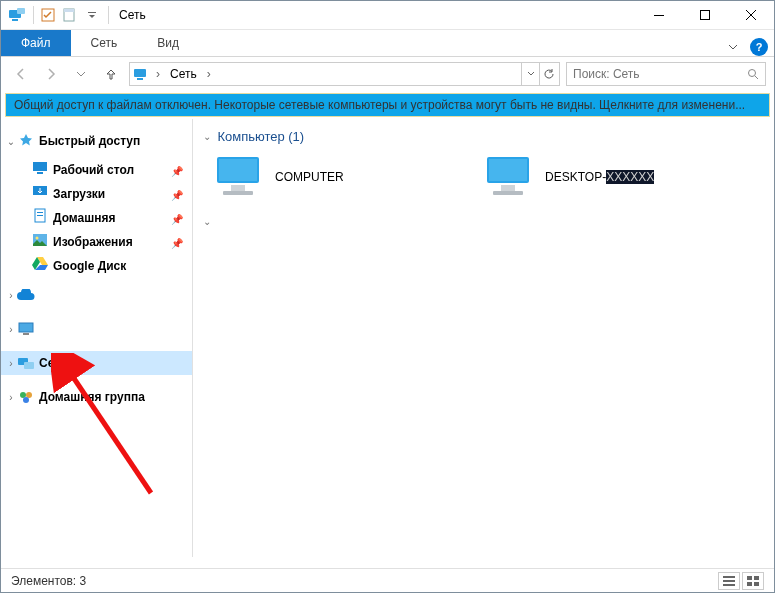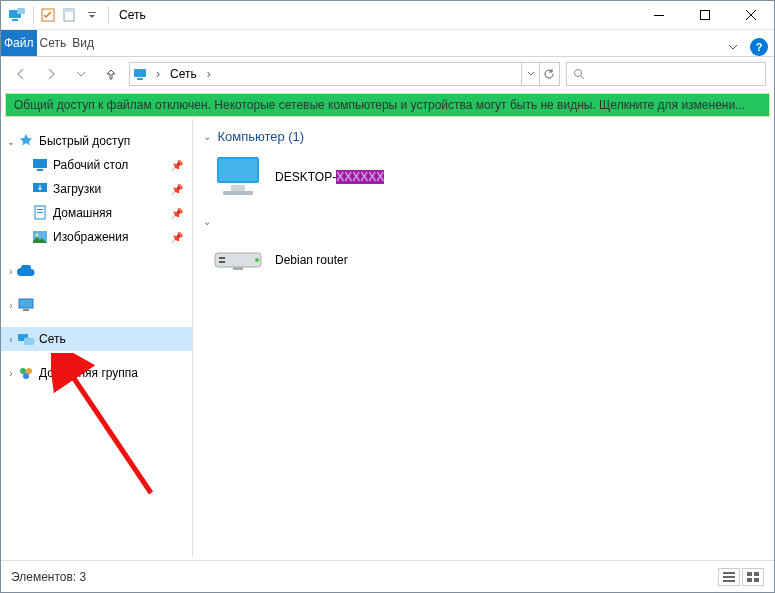--- a/index.html
+++ b/index.html
@@ -4,56 +4,56 @@
 <style>
 * { box-sizing: border-box; margin: 0; padding: 0; font-family: "Segoe UI", Tahoma, sans-serif; }
 body { width: 775px; height: 593px; background: #fff; border: 1px solid #7e8e9c; font-size: 12px; color: #000; overflow: hidden; position: relative; }
 .titlebar { height: 29px; display: flex; align-items: center; padding-left: 6px; border-bottom: 1px solid #e6e6e6; }
 .tb-ico { width: 20px; height: 20px; display: flex; align-items: center; justify-content: center; margin-right: 2px; }
 .tb-sep { width: 1px; height: 18px; background: #d6d6d6; margin: 0 4px; }
 .tb-title { margin-left: 6px; font-size: 12px; }
 .wctrl { margin-left: auto; display: flex; }
 .wbtn { width: 46px; height: 28px; display: flex; align-items: center; justify-content: center; color: #000; }
 .ribbon-tabs { height: 27px; display: flex; align-items: flex-end; border-bottom: 1px solid #d6d6d6; position: relative; }
-.rtab { padding: 6px 3px; font-size: 12px; color: #444; }
+.rtab { padding: 6px 20px; font-size: 12px; color: #444; }
 .rtab.file { background: #1979ca; color: #fff; }
 .rib-right { margin-left: auto; display: flex; align-items: center; padding-right: 6px; gap: 6px; }
 .chev { width: 22px; display:flex; align-items:center; justify-content:center;}
 .help { width:18px; height:18px; border-radius:50%; background:#0078d7; color:#fff; display:flex; align-items:center; justify-content:center; font-size:11px; font-weight:bold;}
 .navrow { height: 34px; display: flex; align-items: center; padding: 0 8px; gap: 6px; }
 .navbtn { width: 24px; height: 24px; display: flex; align-items:center; justify-content:center; color:#555;}
 .navbtn.dis { color:#b0b0b0;}
 .addr { flex:1; height: 24px; border:1px solid #ccc; display:flex; align-items:center; padding:0 2px; }
 .addr-ico { width:20px; display:flex; align-items:center; justify-content:center; }
 .addr-seg { padding: 0 6px; }
 .addr-chev { color:#666; padding:0 4px; }
 .addr-spacer { flex:1; }
 .addr-drop { width:18px; height:22px; border-left:1px solid #ccc; display:flex; align-items:center; justify-content:center;}
 .search { width: 200px; height:24px; border:1px solid #ccc; display:flex; align-items:center; padding:0 6px; color:#777; }
 .search input { border:none; outline:none; flex:1; font-size:12px; color:#000; background:transparent;}
-.infobar { background:#22c55e; border:1px solid #e6dca0; margin:2px 4px; padding:4px 8px; font-size:12px; color:#333; white-space:nowrap; overflow:hidden; text-overflow:ellipsis; }
+.infobar { background:#0ea5e9; border:1px solid #e6dca0; margin:2px 4px; padding:4px 8px; font-size:12px; color:#333; white-space:nowrap; overflow:hidden; text-overflow:ellipsis; }
 .main { display:flex; height: 438px; }
 .sidebar { width: 192px; border-right:1px solid #e0e0e0; padding-top:10px; }
 .side-item { display:flex; align-items:center; height:24px; padding-left:4px; font-size:12px; position:relative;}
 .side-item.root { font-weight:normal;}
 .side-item .arrow { width:12px; text-align:center; color:#707070; font-size:10px;}
 .side-item .sico { width:18px; height:18px; display:flex; align-items:center; justify-content:center; margin-right:4px;}
-.side-item .lbl { flex:1; }
+.side-item .lbl { flex:1;font-weight:bold; }
 .side-item .pin { color:#999; font-size:10px; padding-right:8px;}
 .side-item.sel { background:#cce8ff;}
 .side-spacer{ height:10px;}
-.indent { margin-left:14px;}
+.indent { margin-left:14px;align-items:flex-end;}
 .content { flex:1; padding:6px 0 0 10px; }
 .group-hdr { display:flex; align-items:center; color:#1a4f8f; font-size:13px; margin:4px 0 6px 0; }
 .group-hdr .gchev { font-size:10px; color:#777; margin-right:6px;}
 .grid { display:flex; gap:20px; padding:4px 0 12px 8px;}
 .gitem { display:flex; align-items:center; gap:10px; width:250px;}
 .thumb { width:54px; height:46px; display:flex; align-items:center; justify-content:center;}
 .gname { font-size:12px;}
-.status { position:absolute; bottom:0; left:0; right:0; height:32px; border-top:1px solid #e0e0e0; display:flex; align-items:center; padding:0 10px; font-size:12px; color:#333;}
+.status { position:absolute; bottom:0; left:0; right:0; height:24px; border-top:1px solid #e0e0e0; display:flex; align-items:center; padding:0 10px; font-size:12px; color:#333;}
 .status .vbtns { margin-left:auto; display:flex; gap:2px;}
 .vw { width:22px; height:18px; border:1px solid #ccc; display:flex; align-items:center; justify-content:center;}
 .arrow-annot { position:absolute; left:50px; top:352px; pointer-events:none;}
 
 svg { display:block; }
 </style>
 </head>
 <body>
 
 <div class="titlebar">
@@ -156,20 +156,21 @@
         </svg>
       </span>
     <span class="addr-drop">
         <svg width="12" height="12" viewBox="0 0 12 12">
           <path d="M10 6a4 4 0 11-1.2-2.8" fill="none" stroke="#555"></path>
           <path d="M9 1v3h-3" fill="none" stroke="#555"></path>
         </svg>
       </span>
   </div>
   <div class="search">
+    <input placeholder="Поиск: Сеть" style="">
     <svg width="12" height="12" viewBox="0 0 12 12">
         <circle cx="5" cy="5" r="3.5" fill="none" stroke="#888"></circle>
         <path d="M8 8l3 3" stroke="#888"></path>
       </svg>
   </div>
 </div>
 
 <div class="infobar">Общий доступ к файлам отключен. Некоторые сетевые компьютеры и устройства могут быть не видны. Щелкните для изменени...</div>
 
 <div class="main">
@@ -222,20 +223,31 @@
       <span class="arrow"></span>
       <span class="sico">
           <svg width="16" height="14">
             <rect x="1" y="1" width="14" height="12" fill="#5fb4e8"></rect>
             <circle cx="5" cy="5" r="1.5" fill="#ffe46b"></circle>
             <path d="M1 11l4-4 3 3 2-2 5 5H1z" fill="#2d8a3d"></path>
           </svg>
         </span>
       <span class="lbl">Изображения</span>
       <span class="pin">📌</span>
+    </div>
+    <div class="side-item indent">
+      <span class="arrow"></span>
+      <span class="sico">
+          <svg width="16" height="14" viewBox="0 0 16 14">
+            <path d="M5 0h6l5 8h-6z" fill="#ffcf43"></path>
+            <path d="M5 0L0 8l3 5 5-8z" fill="#11a861"></path>
+            <path d="M3 13h10l3-5H8z" fill="#2d7ee8"></path>
+          </svg>
+        </span>
+      <span class="lbl">Google Диск</span>
     </div>
     <div class="side-spacer"></div>
     <div class="side-item root">
       <span class="arrow">›</span>
       <span class="sico">
           <svg width="18" height="12" viewBox="0 0 18 12">
             <path d="M4 11a4 4 0 010-8 5 5 0 0110 1 3 3 0 010 7z" fill="#1283d6"></path>
           </svg>
         </span>
     </div>
@@ -282,40 +294,37 @@
     <div class="grid">
       <div class="gitem">
         <div class="thumb">
           <svg width="50" height="44" viewBox="0 0 50 44">
               <rect x="4" y="2" width="42" height="26" rx="2" fill="#29a3e8"></rect>
               <rect x="6" y="4" width="38" height="22" fill="#46b5ee"></rect>
               <rect x="18" y="30" width="14" height="6" fill="#cfd4d8"></rect>
               <rect x="10" y="36" width="30" height="4" rx="1" fill="#b5bcc2"></rect>
             </svg>
         </div>
-        <span class="gname"><span>DESKTOP-</span><span style="background:#a21caf;color:#d0d0d0;">XXXXXX</span></span>
+        <span class="gname">COMPUTER</span>
+      </div>
+      <div class="gitem">
+        <div class="thumb">
+          <svg width="50" height="44" viewBox="0 0 50 44">
+              <rect x="4" y="2" width="42" height="26" rx="2" fill="#29a3e8"></rect>
+              <rect x="6" y="4" width="38" height="22" fill="#46b5ee"></rect>
+              <rect x="18" y="30" width="14" height="6" fill="#cfd4d8"></rect>
+              <rect x="10" y="36" width="30" height="4" rx="1" fill="#b5bcc2"></rect>
+            </svg>
+        </div>
+        <span class="gname"><span>DESKTOP-</span><span style="background:#0f172a;color:#d0d0d0;">XXXXXX</span></span>
       </div>
     </div>
 
     <div class="group-hdr">
       <span class="gchev">⌄</span>
-    </div>
-    <div class="grid">
-      <div class="gitem">
-        <div class="thumb">
-          <svg width="50" height="30" viewBox="0 0 50 30">
-              <rect x="2" y="8" width="46" height="14" rx="3" fill="#dcdfe2" stroke="#a6acb1"></rect>
-              <rect x="6" y="12" width="6" height="2" fill="#555"></rect>
-              <rect x="6" y="16" width="6" height="2" fill="#555"></rect>
-              <circle cx="44" cy="15" r="2" fill="#4fbf4f"></circle>
-              <rect x="20" y="22" width="10" height="3" fill="#a6acb1"></rect>
-            </svg>
-        </div>
-        <span class="gname">Debian router</span>
-      </div>
     </div>
   </div>
 </div>
 
 <div class="status">
   <span>Элементов: 3</span>
   <div class="vbtns">
     <div class="vw">
         <svg width="12" height="10">
           <rect y="0" width="12" height="2" fill="#666"></rect>

